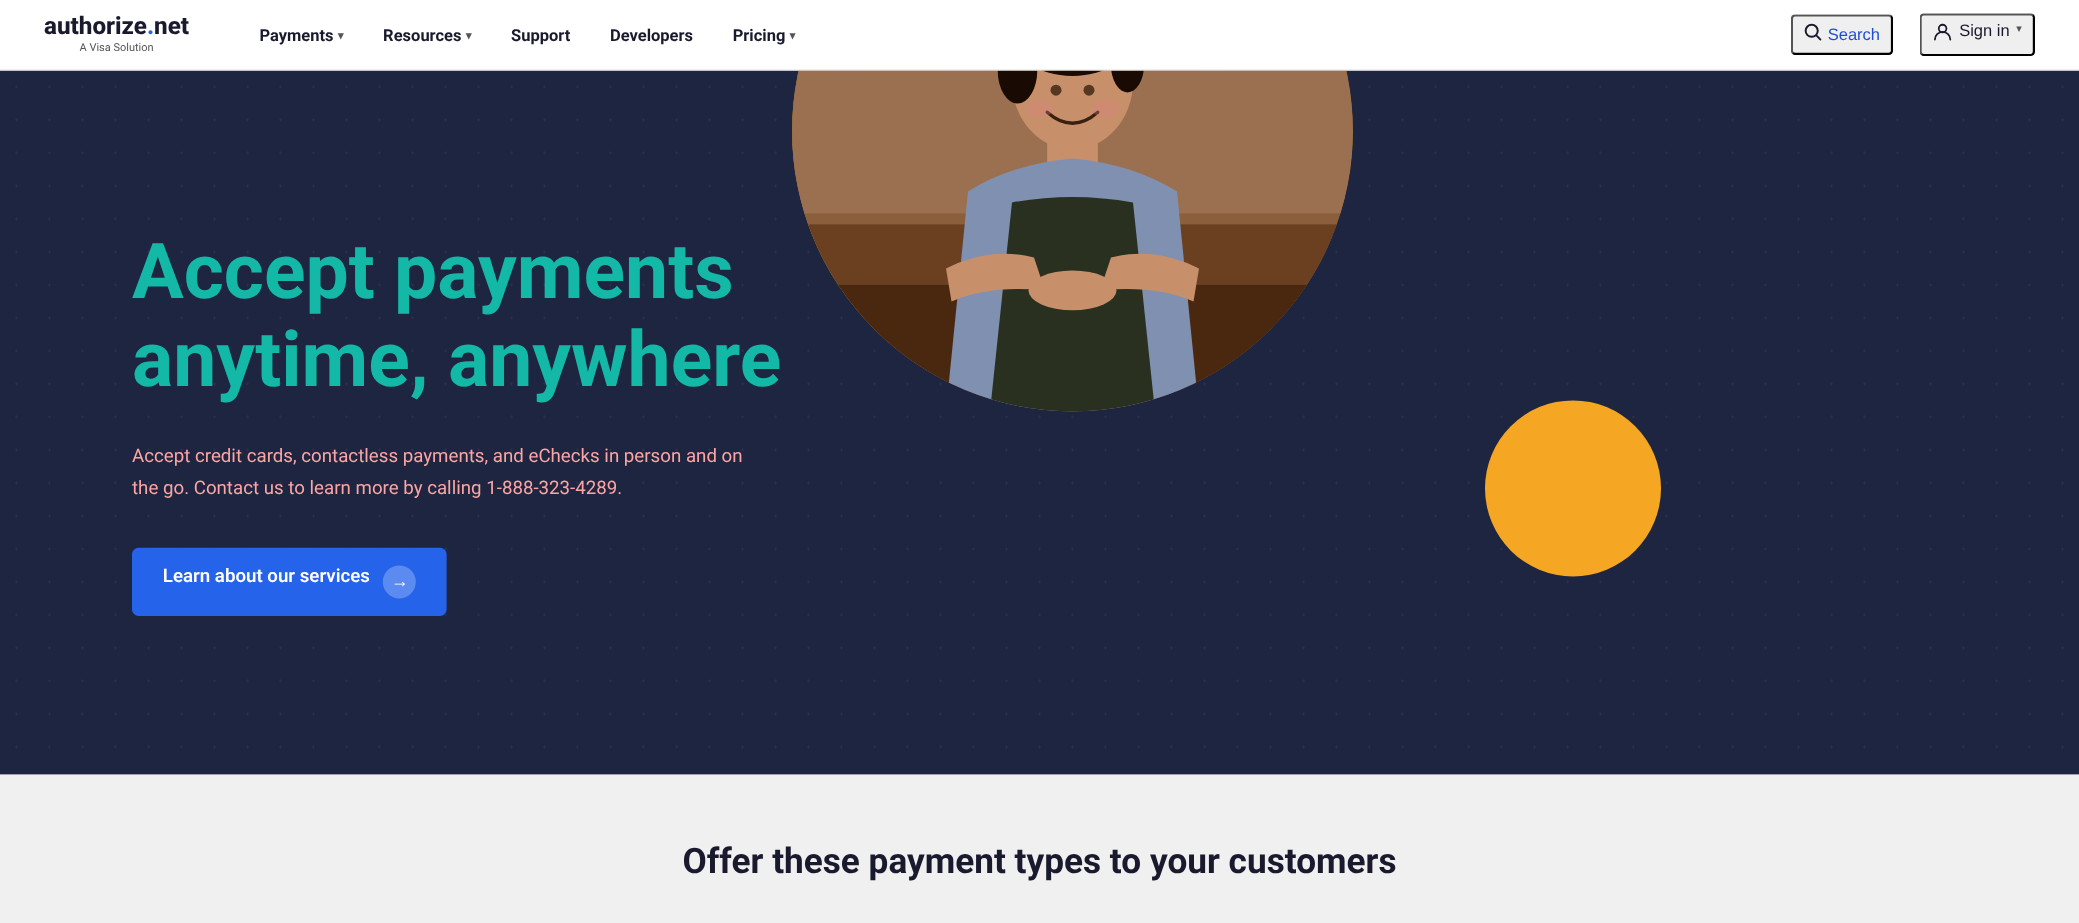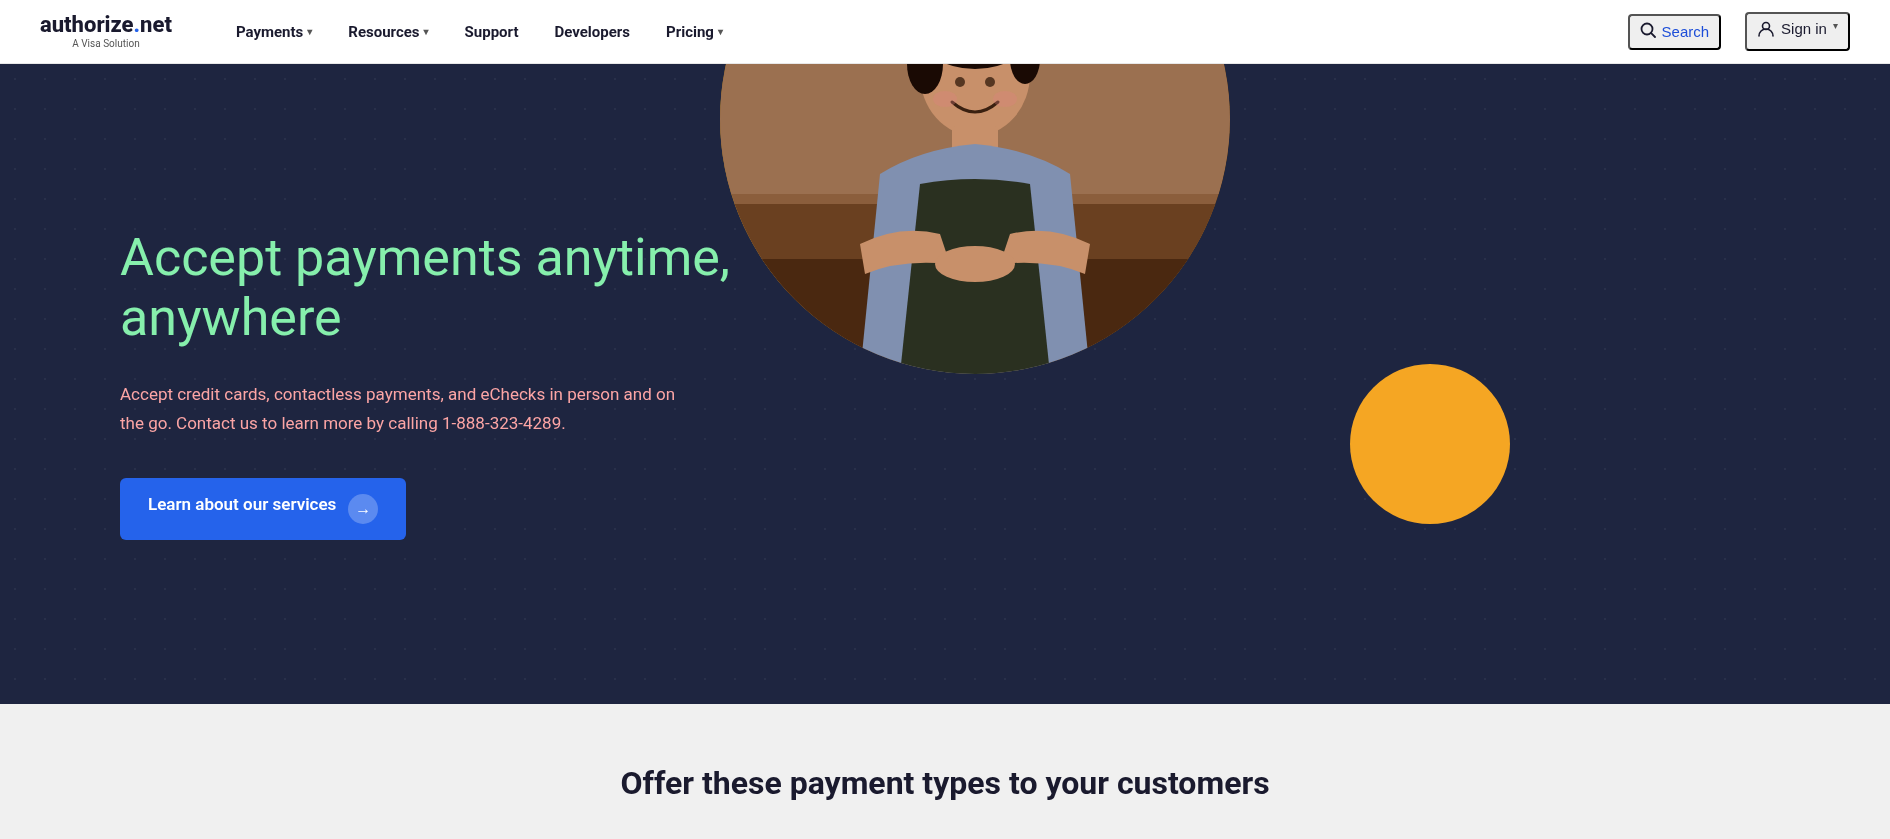--- a/index.html
+++ b/index.html
@@ -116,23 +116,23 @@
       padding: 60px 120px;
     }
 
     .hero-content {
       flex: 1;
       max-width: 680px;
       z-index: 2;
     }
 
     .hero-title {
-      font-size: 52px;
-      font-weight: 400;
-      color: #86efac;
+      font-size: 70px;
+      font-weight: 700;
+      color: #14b8a6;
       line-height: 1.15;
       margin-bottom: 32px;
     }
 
     .hero-description {
       font-size: 17px;
       color: #fca5a5;
       line-height: 1.7;
       margin-bottom: 40px;
       max-width: 560px;

